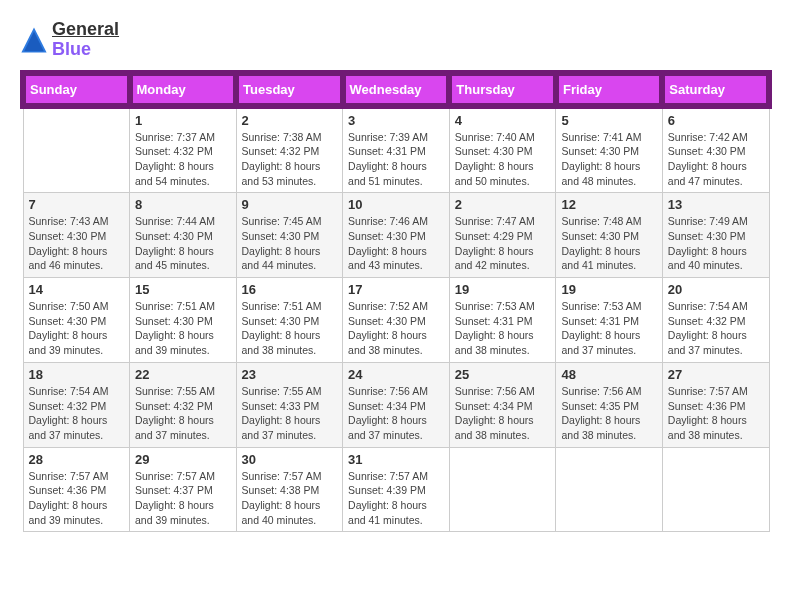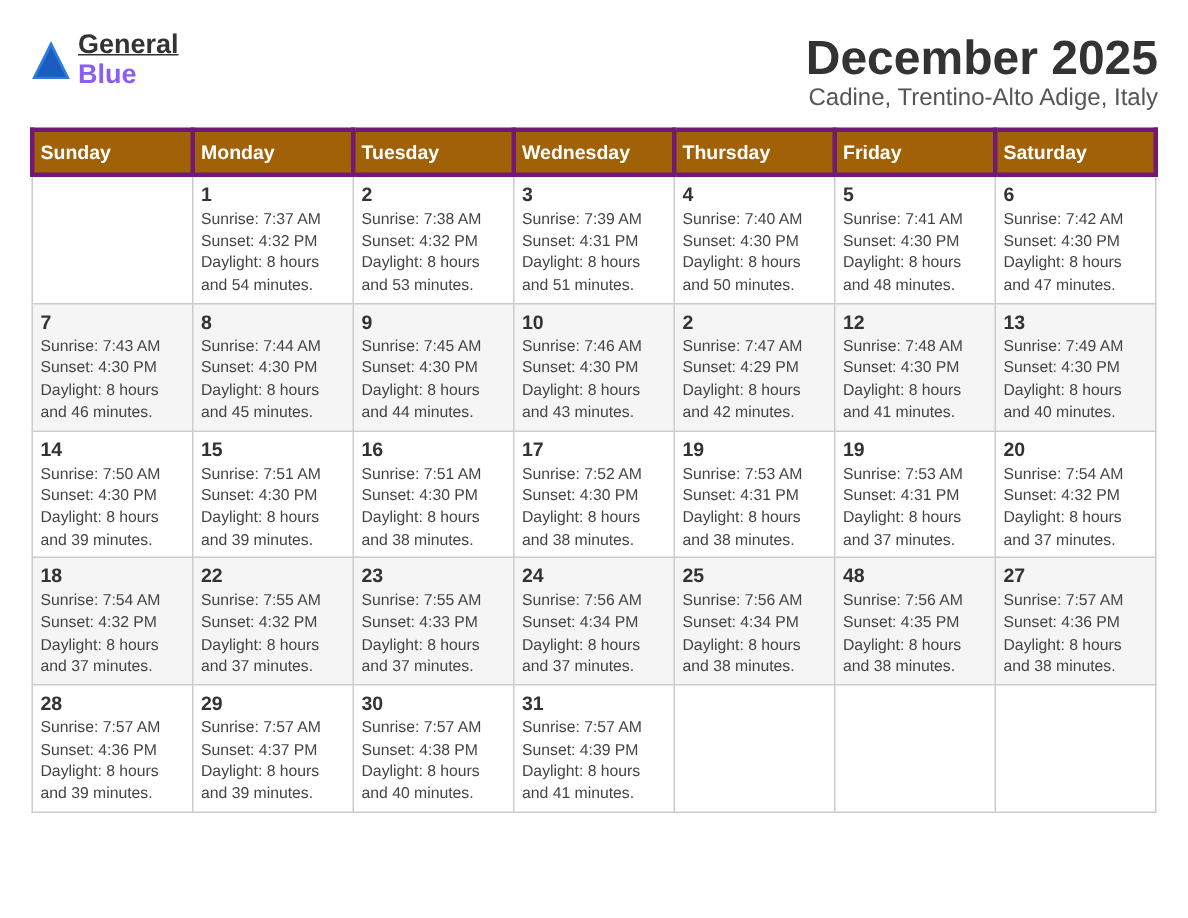--- a/index.html
+++ b/index.html
@@ -43,27 +43,27 @@
     .location-title {
       font-size: 16px;
       color: #555;
     }
     .calendar {
       width: 100%;
       border-collapse: collapse;
       font-size: 11px;
     }
     .calendar th {
-      background-color: #a16207;
+      background-color: #d946ef;
       color: #fff;
       padding: 6px 4px;
       text-align: left;
       font-size: 13px;
       font-weight: bold;
-      border: 3px solid #701a75;
+      border: 6px solid #701a75;
     }
     .calendar td {
       border: 1px solid #ccc;
       padding: 4px 5px;
       vertical-align: top;
       width: 107px;
       min-height: 80px;
       background: #fff;
     }
     .calendar tr:nth-child(even) td {
@@ -92,24 +92,20 @@
   <div class="logo">
     <svg class="logo-icon" viewBox="0 0 40 40" xmlns="http://www.w3.org/2000/svg">
       <polygon points="20,2 38,38 2,38" fill="#2e7be0"></polygon>
       <polygon points="20,8 34,36 6,36" fill="#1a5cbf"></polygon>
     </svg>
     <div class="logo-text">
       <span class="general">General</span><br>
       <span class="blue">Blue</span>
     </div>
   </div>
-  <div class="title-block">
-    <div class="month-title">December 2025</div>
-    <div class="location-title">Cadine, Trentino-Alto Adige, Italy</div>
-  </div>
 </div>
 
 <table class="calendar">
   <thead>
     <tr>
     <th>Sunday</th>
         <th>Monday</th>
         <th>Tuesday</th>
         <th>Wednesday</th>
         <th>Thursday</th>

